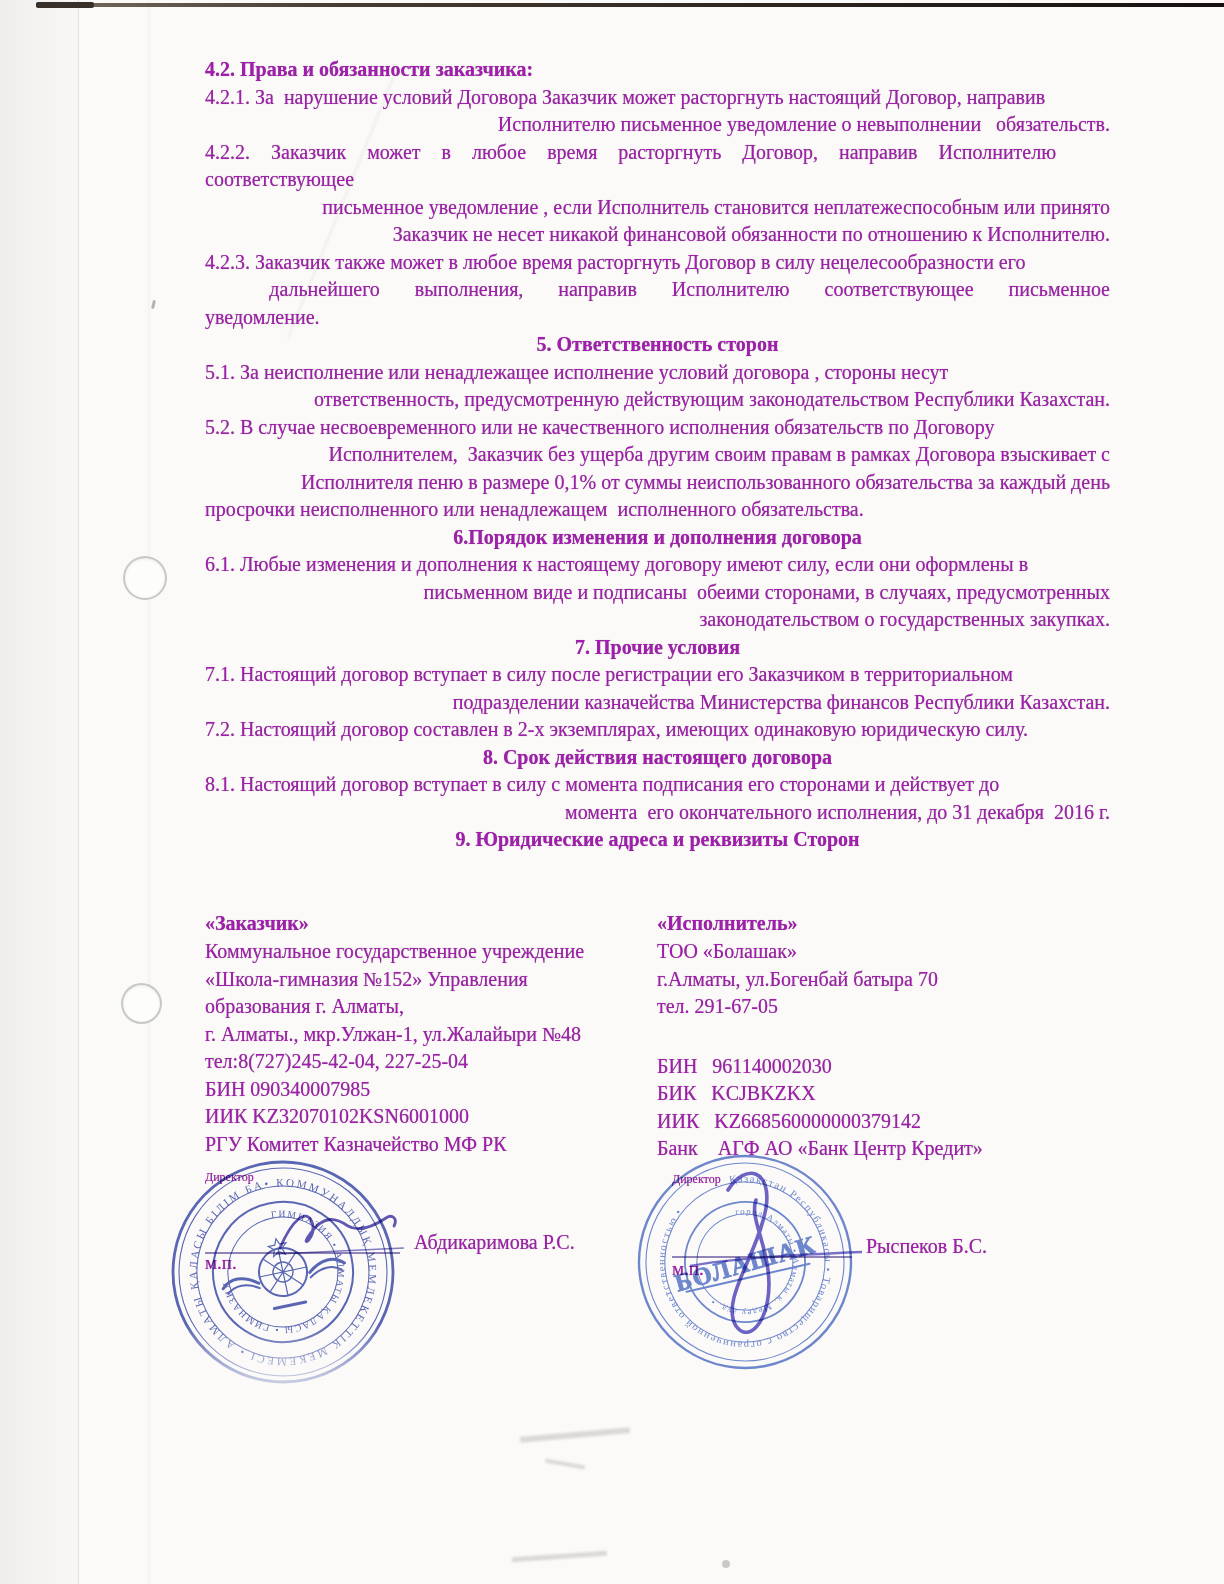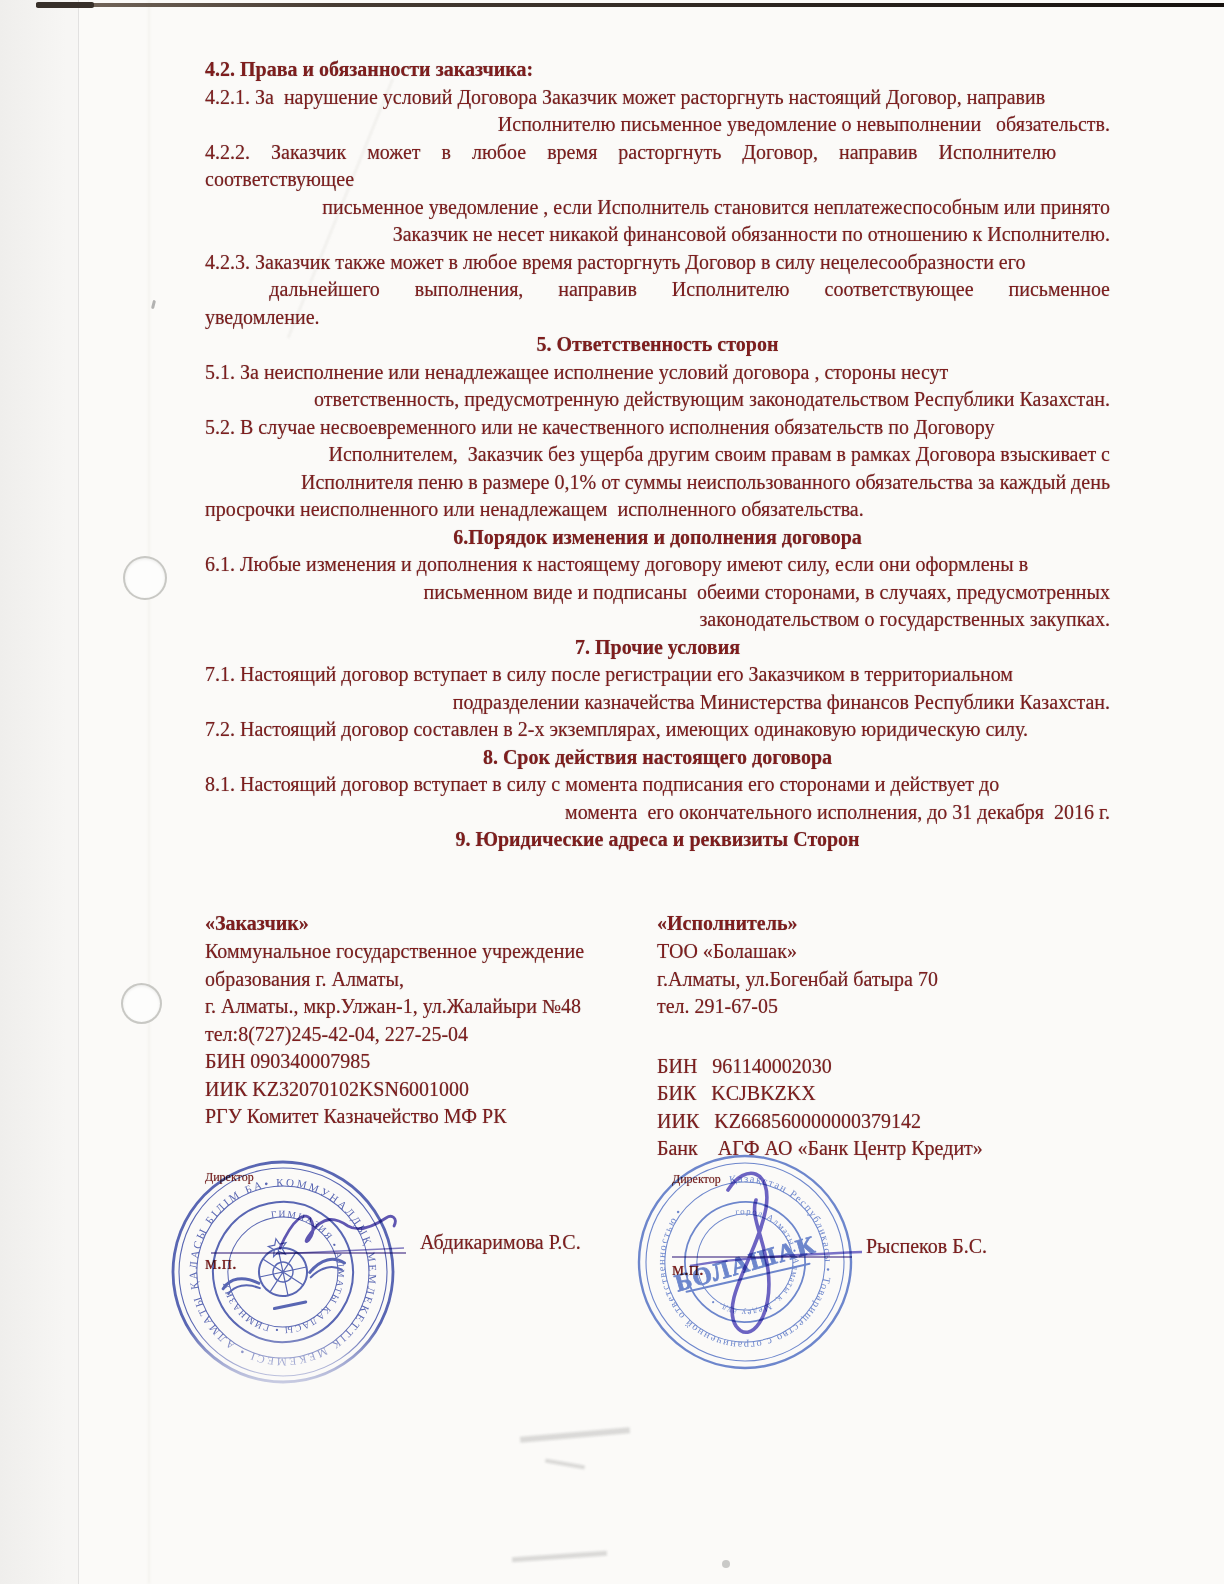--- a/index.html
+++ b/index.html
@@ -2,21 +2,21 @@
 <html><head>
 <meta charset="utf-8">
 <style>
   html,body{margin:0;padding:0;background:#ffffff;}
   .page{
     position:relative;
     width:1224px;height:1584px;
     background:#fbfaf8;
     overflow:hidden;
     font-family:"Liberation Serif","DejaVu Serif",serif;
-    color:#7f1d1d;
+    color:#a21caf;
   }
   
   .left-strip{position:absolute;left:0;top:0;bottom:0;width:78px;
     background:linear-gradient(to right,#efeeec,#f7f6f4 85%);
     border-right:1px solid rgba(0,0,0,0.05);}
   .top-edge{position:absolute;top:3px;left:36px;right:0;height:4px;
     background:linear-gradient(to right,#7a6c60,#473c33 25%,#2a231e 65%,#16110e);}
   .top-edge-blob{position:absolute;top:2px;left:36px;width:58px;height:6px;background:#38302a;border-radius:2px;}
   .crease1{position:absolute;top:78px;left:392px;width:2px;height:280px;
     background:rgba(120,118,112,0.10);transform:rotate(22deg);transform-origin:top left;filter:blur(1px);}
@@ -49,21 +49,21 @@
     text-shadow:0 0 0.8px rgba(40,38,36,0.55);}
   .pline{display:block;white-space:pre;line-height:27.5px;font-size:20px;
     text-shadow:0 0 0.8px rgba(40,38,36,0.55);}
   .req-gap{margin-top:32px;}
 
   
   .sig-title{position:absolute;font-size:12px;white-space:pre;text-shadow:0 0 0.8px rgba(40,38,36,0.55);}
   .sig-title-left{left:205px;top:1170px;}
   .sig-title-right{left:672px;top:1172px;}
   .sig-row{position:absolute;display:flex;align-items:flex-end;gap:14px;height:28px;}
-  .sig-row-left{left:211px;top:1226px;}
+  .sig-row-left{left:205px;top:1226px;}
   .sig-row-right{left:672px;top:1230px;}
   .sig-line{display:inline-block;height:26px;border-bottom:2px solid rgba(110,92,160,0.75);}
   .sig-line-left{width:195px;}
   .sig-line-right{width:180px;}
   .sig-name{font-size:20px;white-space:pre;text-shadow:0 0 0.8px rgba(40,38,36,0.55);}
   .mp{position:absolute;font-size:19px;white-space:pre;text-shadow:0 0 0.8px rgba(40,38,36,0.55);}
   .mp-left{left:205px;top:1252px;}
   .mp-right{left:672px;top:1258px;}
 
   
@@ -123,20 +123,21 @@
     <span class="line bold center">8. Срок действия настоящего договора</span>
     <span class="line">8.1. Настоящий договор вступает в силу с момента подписания его сторонами и действует до</span>
     <span class="line ind">момента  его окончательного исполнения, до 31 декабря  2016 г.</span>
     <span class="line bold center">9. Юридические адреса и реквизиты Сторон</span>
   </div>
 
   <div class="parties">
     <div class="party-col">
       <span class="party-label">«Заказчик»</span>
       <span class="pline">Коммунальное государственное учреждение</span>
+      <span class="pline">«Школа-гимназия №152» Управления</span>
       <span class="pline">образования г. Алматы,</span>
       <span class="pline">г. Алматы., мкр.Улжан-1, ул.Жалайыри №48</span>
       <span class="pline">тел:8(727)245-42-04, 227-25-04</span>
       <span class="pline">БИН 090340007985</span>
       <span class="pline">ИИК KZ32070102KSN6001000</span>
       <span class="pline">РГУ Комитет Казначейство МФ РК</span>
     </div>
     <div class="party-col">
       <span class="party-label">«Исполнитель»</span>
       <span class="pline">ТОО «Болашак»</span>

